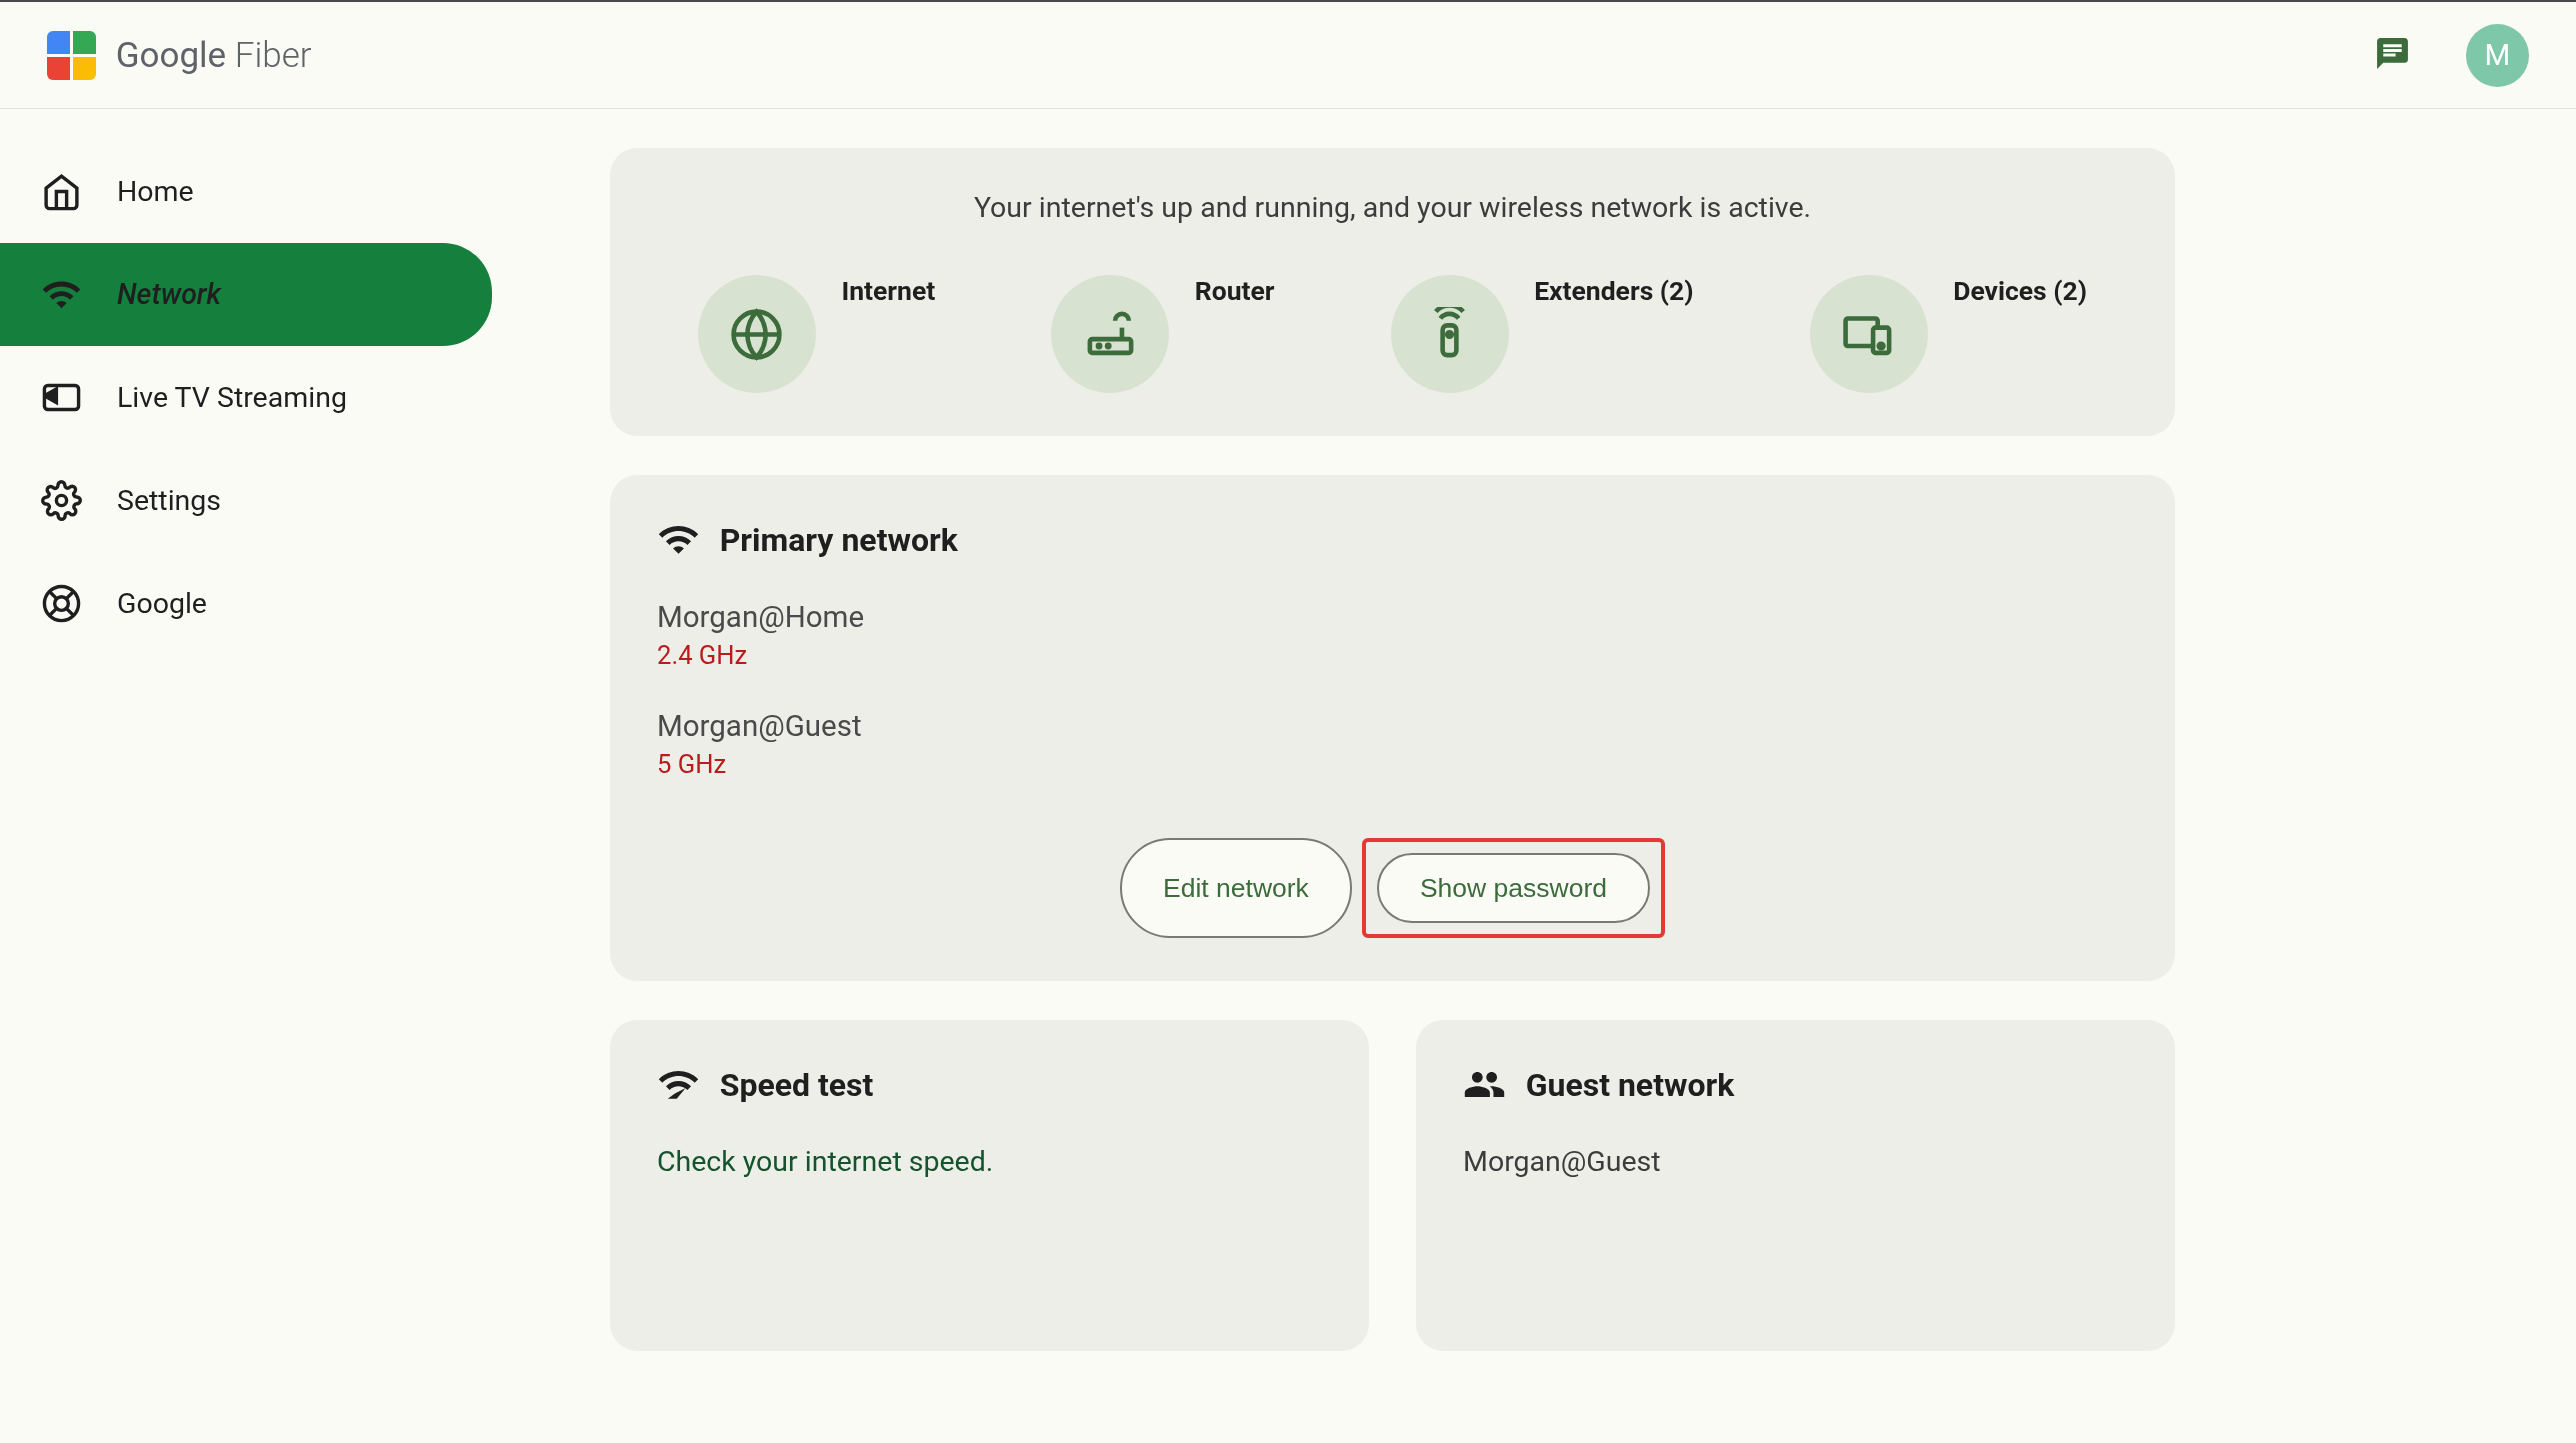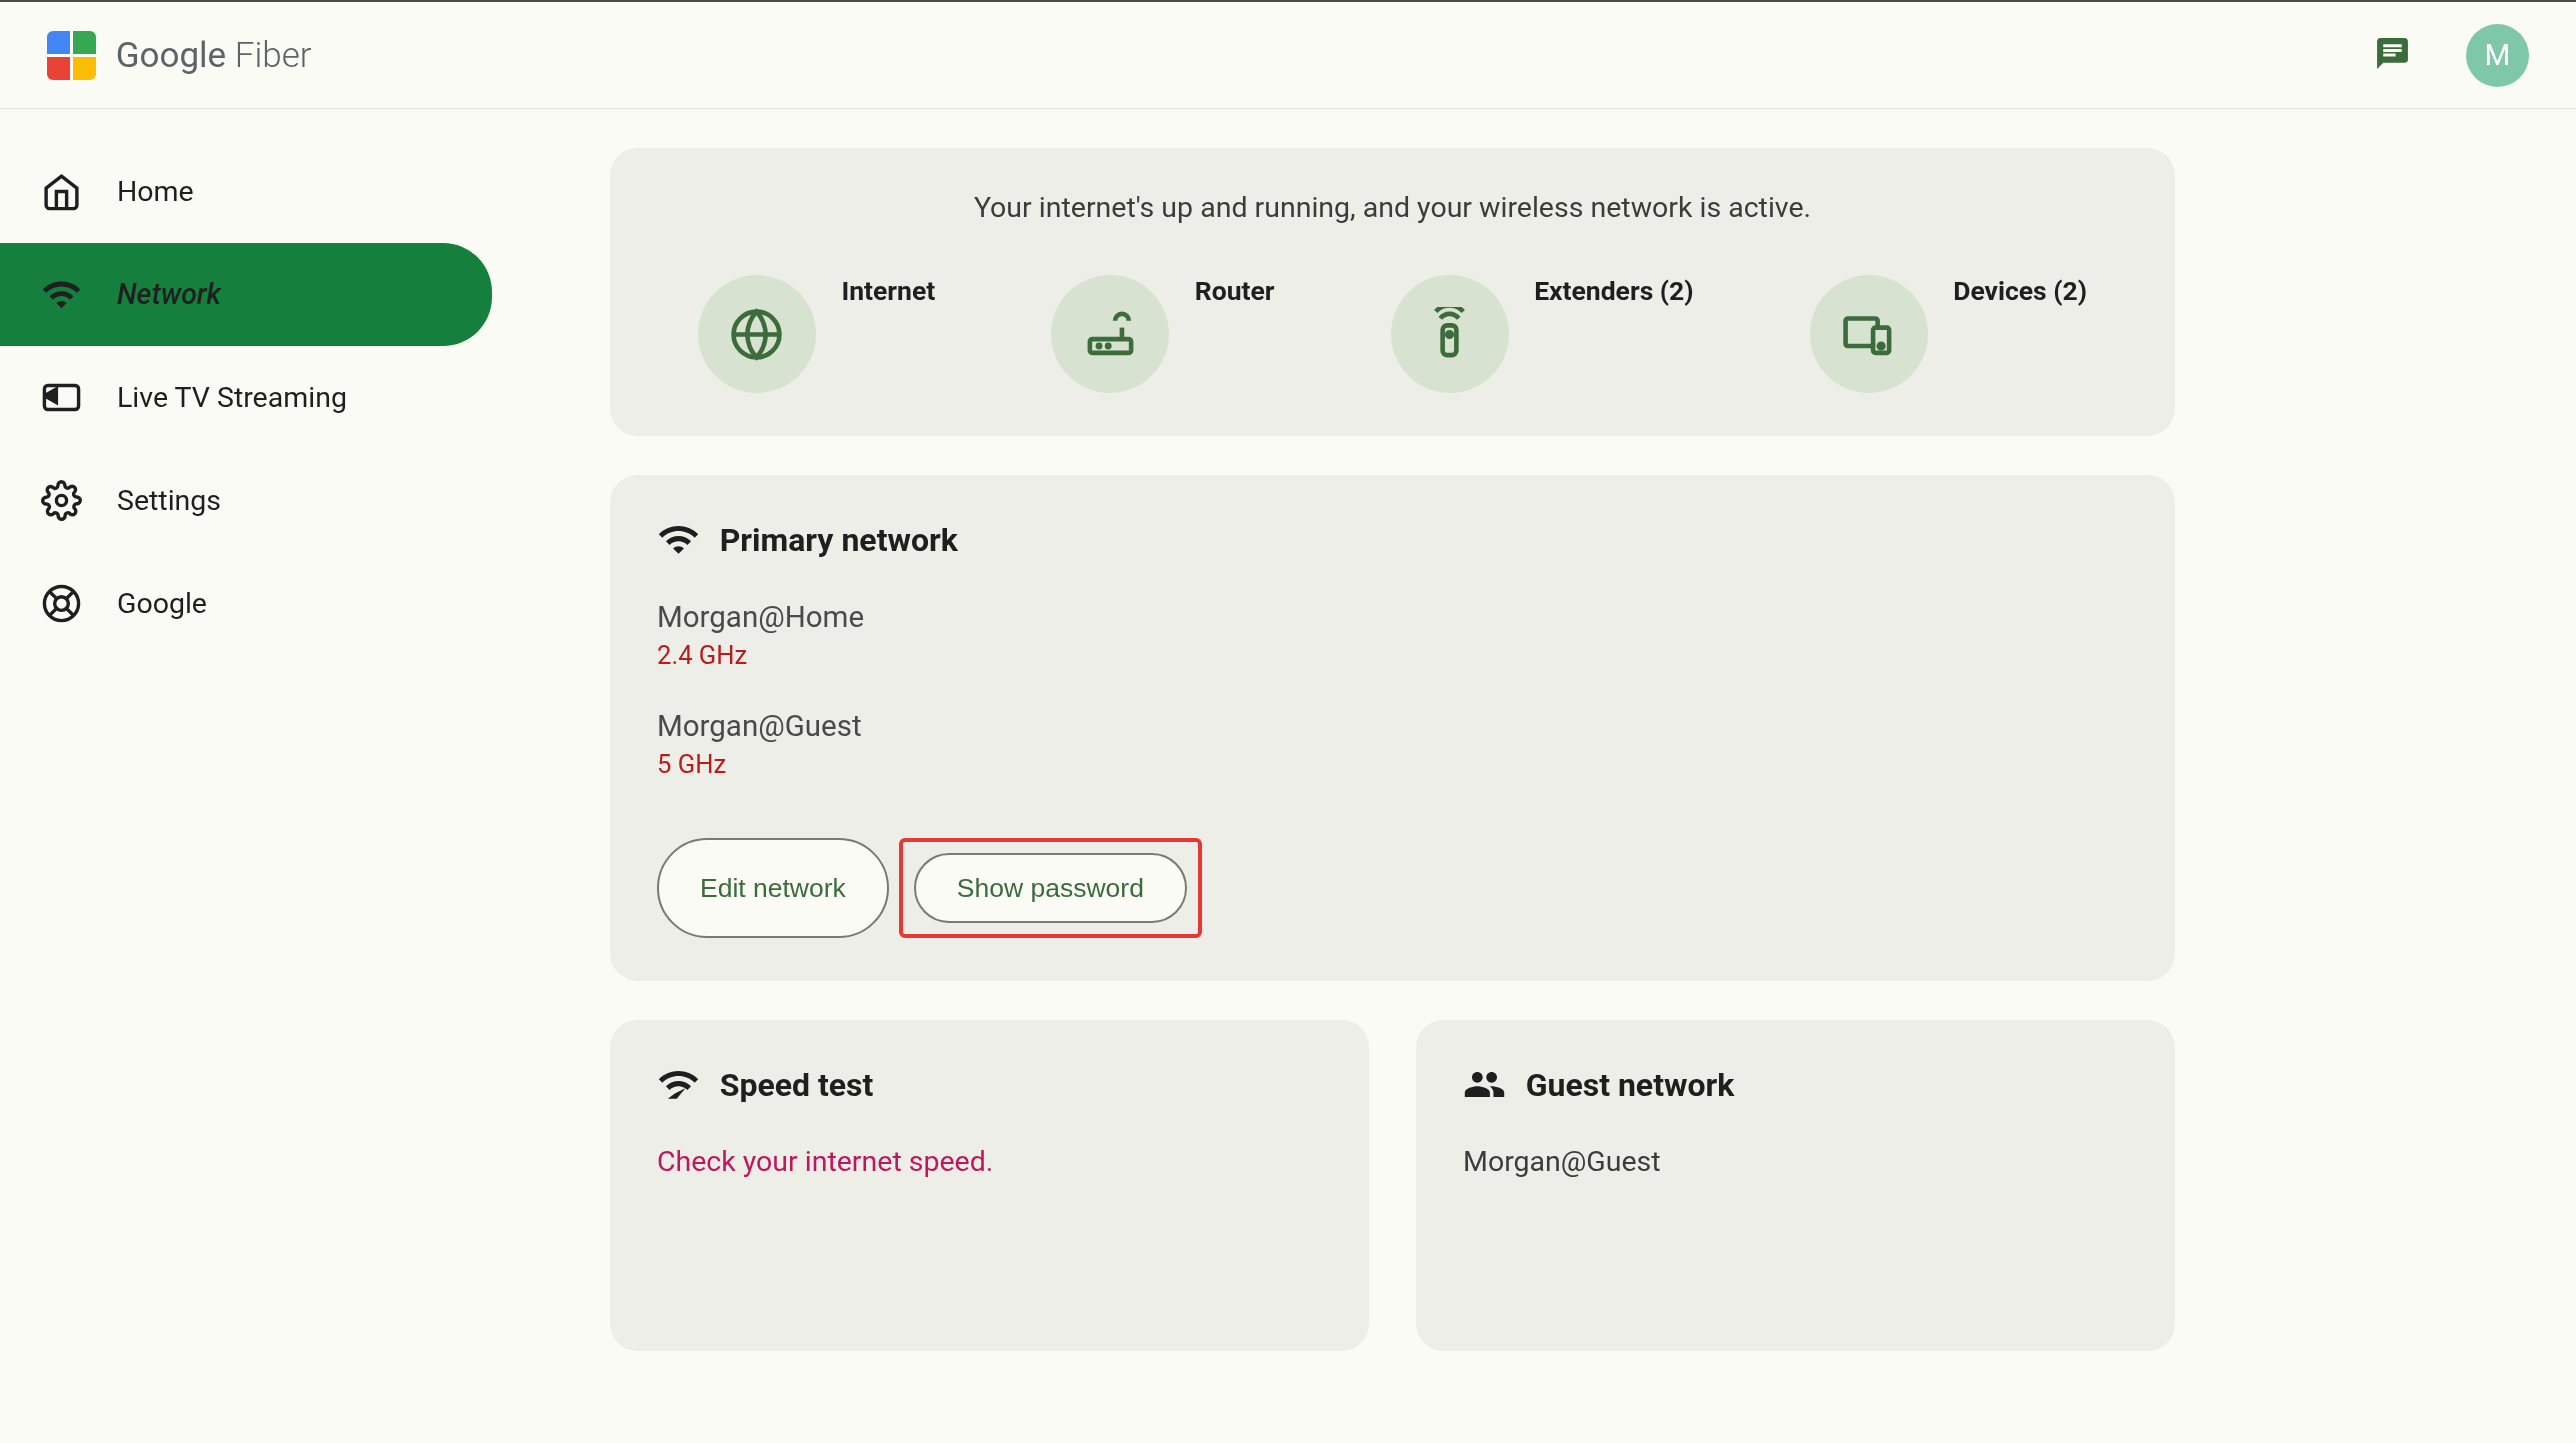--- a/index.html
+++ b/index.html
@@ -174,21 +174,21 @@
       font-size: 29.5px;
       color: #4a4a4a;
       margin-bottom: 5.9px;
     }
     .network-band {
       font-size: 25.6px;
       color: #b91c1c;
     }
     .card-actions {
       display: flex;
-      justify-content: flex-start;
+      justify-content: center;
       gap: 10px;
       margin-top: 59px;
     }
     .btn-outline {
       background: #fbfbf6;
       border: 2px solid #7a7a72;
       border-radius: 98px;
       padding: 17.7px 41px;
       font-size: 26.5px;
       color: #3c6b3c;
@@ -203,21 +203,21 @@
     }
     .row-two {
       display: flex;
       gap: 47px;
     }
     .row-two .card {
       flex: 1;
     }
     .speed-desc {
       font-size: 28.5px;
-      color: #be185d;
+      color: #14532d;
       margin-top: 2px;
     }
     .guest-name {
       font-size: 28.5px;
       color: #3c3c3c;
       margin-top: 9.8px;
     }
   </style>
 </head>
 <body>

